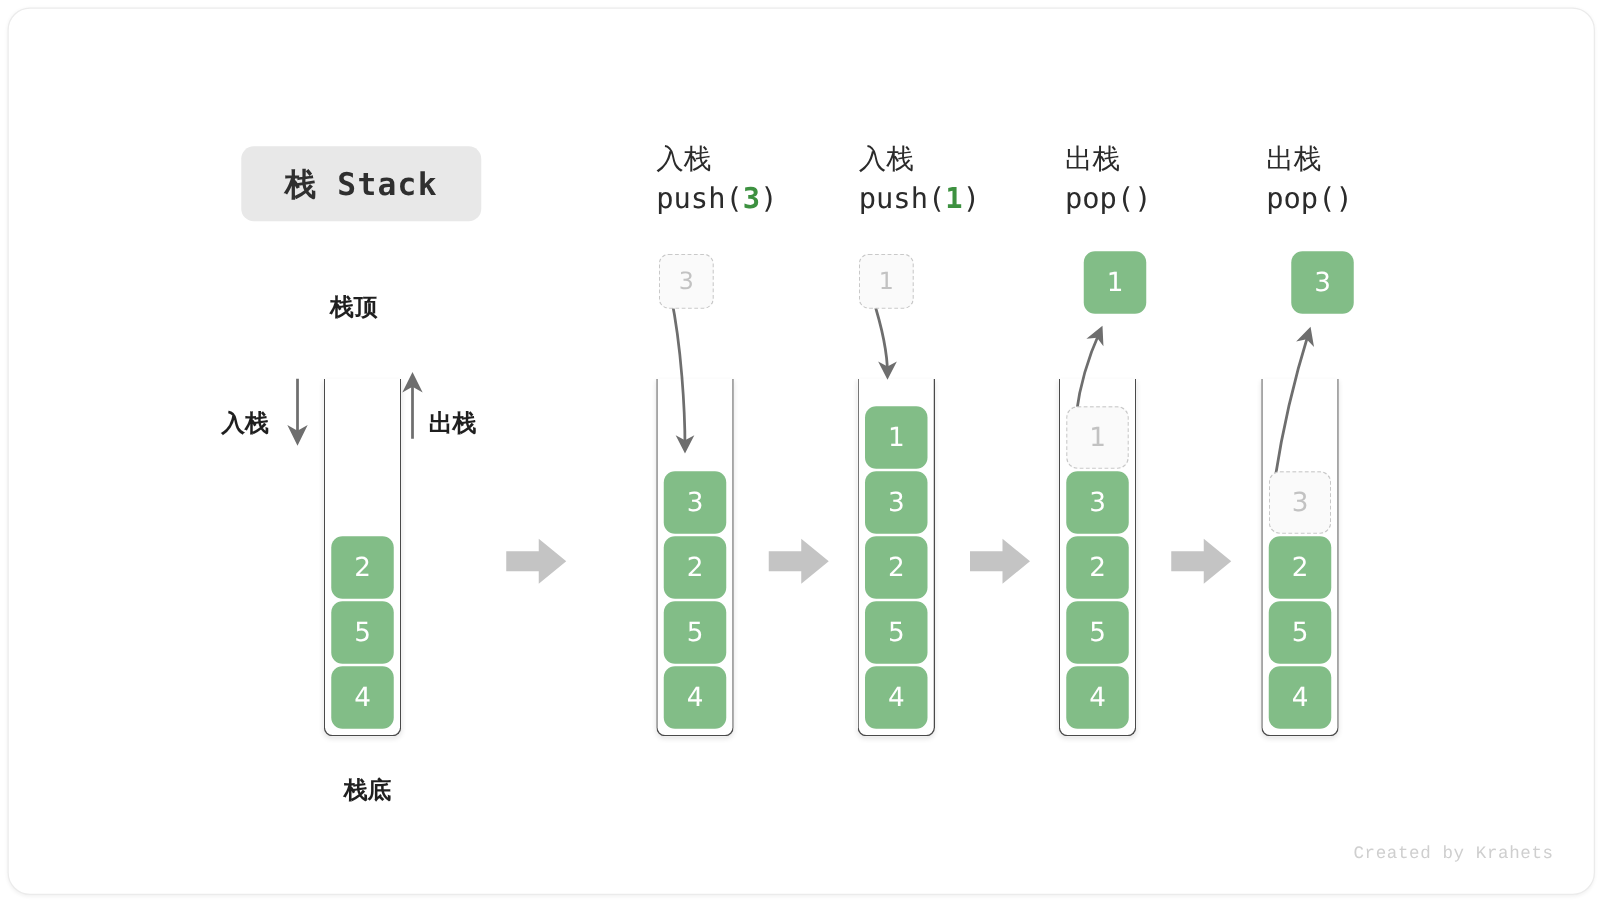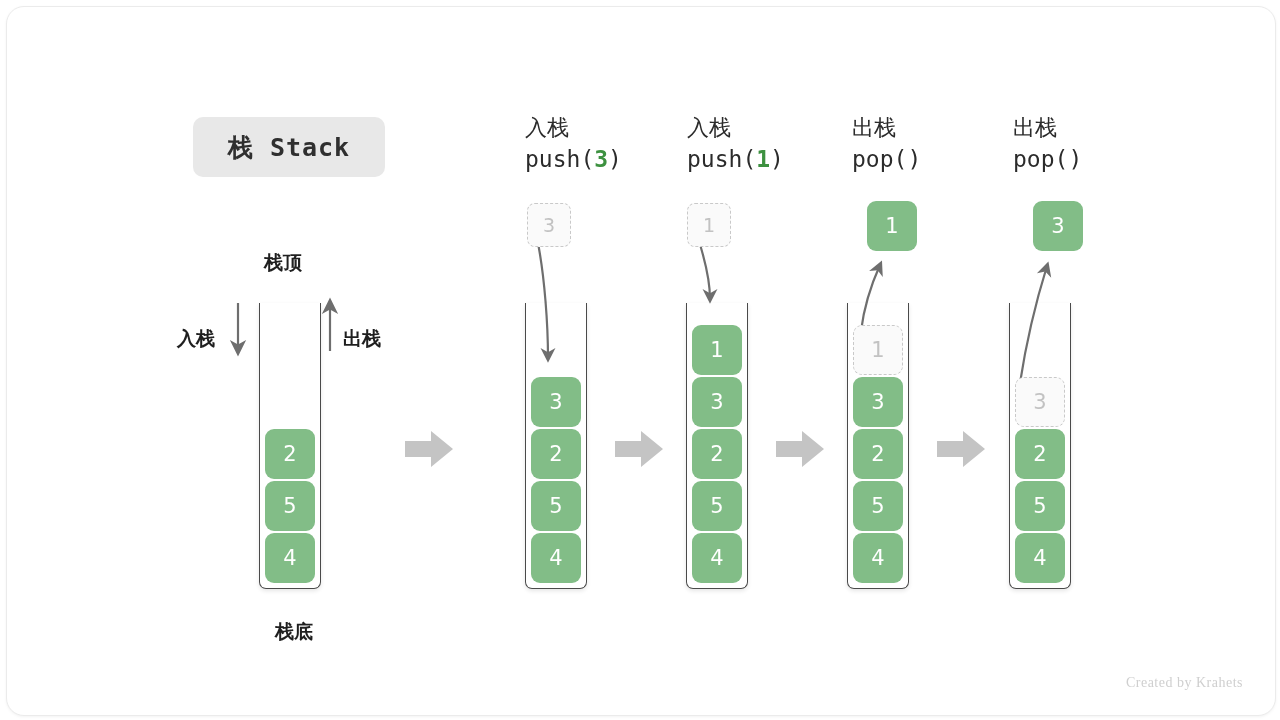--- a/index.html
+++ b/index.html
@@ -127,21 +127,21 @@
     width: 1268px;
     height: 708px;
     pointer-events: none;
   }
 
   
   .footer {
     position: absolute;
     right: 32px;
     bottom: 24px;
-    font-family: Liberation Serif, serif;
+    font-family: Liberation Mono, monospace;
     font-size: 14px;
     color: #cfcfcf;
     letter-spacing: 0.5px;
   }
 </style>
 </head>
 <body>
 
 <div class="card">
 
@@ -175,21 +175,21 @@
 
     <path d="M530,231 C538,270 541,320 541,351" fill="none" stroke="#6e6e6e" stroke-width="2.2" marker-end="url(#ah2)"></path>
 
     <path d="M691,231 C699,256 703,276 703,292" fill="none" stroke="#6e6e6e" stroke-width="2.2" marker-end="url(#ah2)"></path>
 
     <path d="M854,324 C857,300 864,278 873,258" fill="none" stroke="#6e6e6e" stroke-width="2.2" marker-end="url(#ah2)"></path>
 
     <path d="M1013,376 C1020,330 1031,288 1040,259" fill="none" stroke="#6e6e6e" stroke-width="2.2" marker-end="url(#ah2)"></path>
   </svg>
 
-  <div class="cjk-label" style="left:257px; top:243px;text-align:right;">栈顶</div>
+  <div class="cjk-label" style="left:257px; top:226px;text-align:right;">栈顶</div>
   <div class="cjk-label" style="left:268px; top:612px;">栈底</div>
   <div class="cjk-label" style="left:170px; top:319px;">入栈</div>
   <div class="cjk-label" style="left:336px; top:319px;">出栈</div>
 
   <div class="stack-box" style="left:252px; top:296px; height:286px;"></div>
   <div class="cell solid" style="left:258px; top:422px;">2</div>
   <div class="cell solid" style="left:258px; top:474px;">5</div>
   <div class="cell solid" style="left:258px; top:526px;">4</div>
 
   <div class="col-head" style="left:518px; top:106px;">

